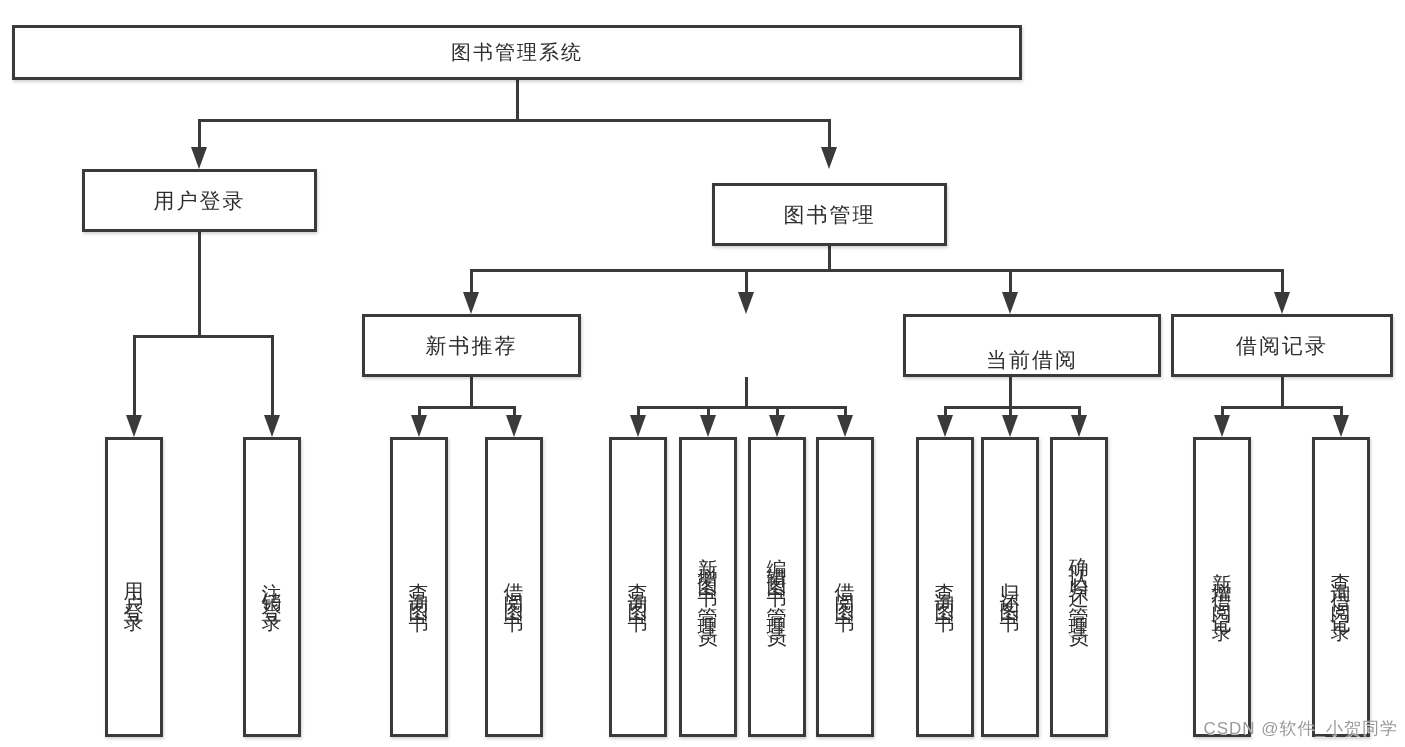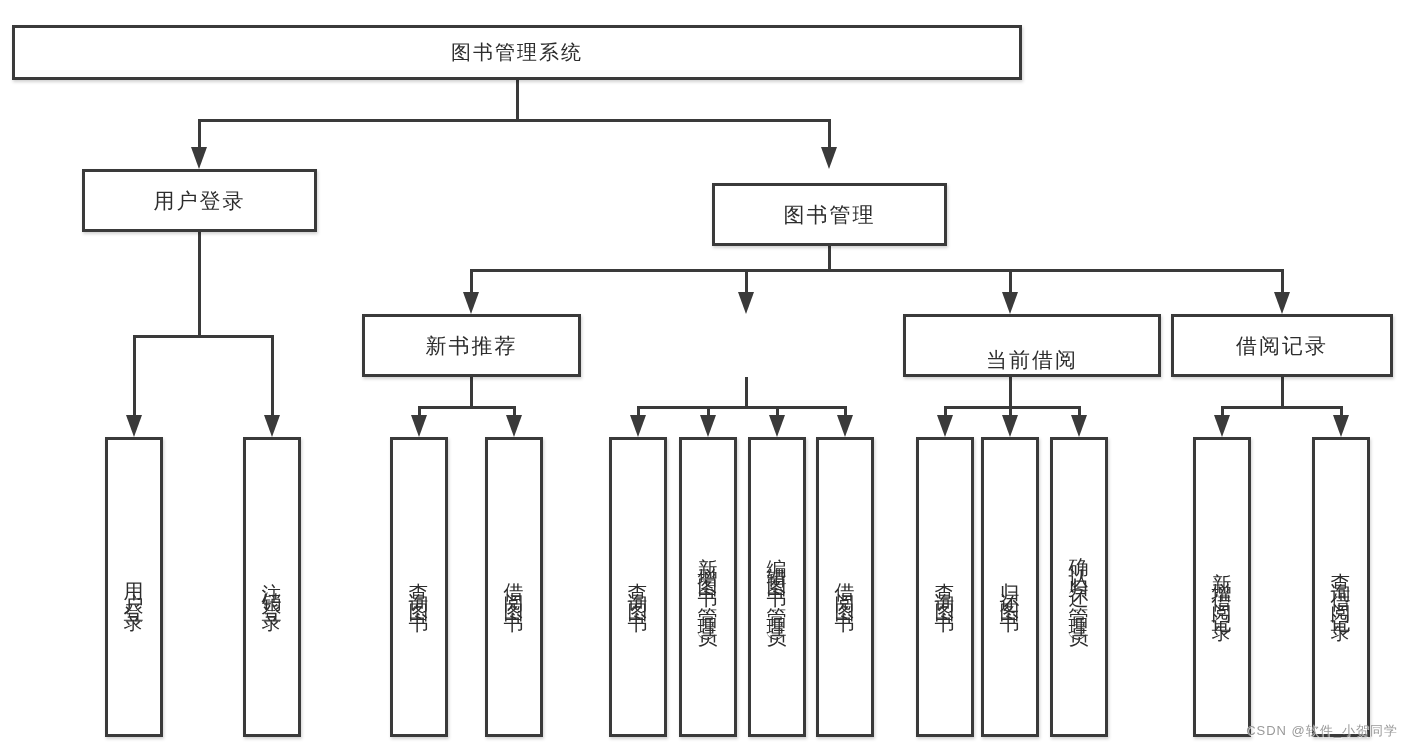--- a/index.html
+++ b/index.html
@@ -22,21 +22,21 @@
     font-size:21px; letter-spacing:2px; color:#2d2d2d; white-space:nowrap;
   }
   .node.root .hlabel { font-size:20px; }
   .vlabel {
     writing-mode:vertical-rl; text-orientation:mixed;
     font-size:20px; line-height:1; letter-spacing:10px;
     color:#2d2d2d;
   }
   .watermark {
     position:absolute; right:7px; bottom:7px; z-index:3;
-    font-size:13px; letter-spacing:1px;
+    font-size:17px; letter-spacing:1px;
     color:#9a9a9a; text-shadow:1px 1px 0 rgba(255,255,255,0.7);
     white-space:nowrap;
   }
 </style>
 </head>
 <body>
 
 <div class="canvas">
 
   <svg class="connectors" width="1405" height="747" viewBox="0 0 1405 747">

